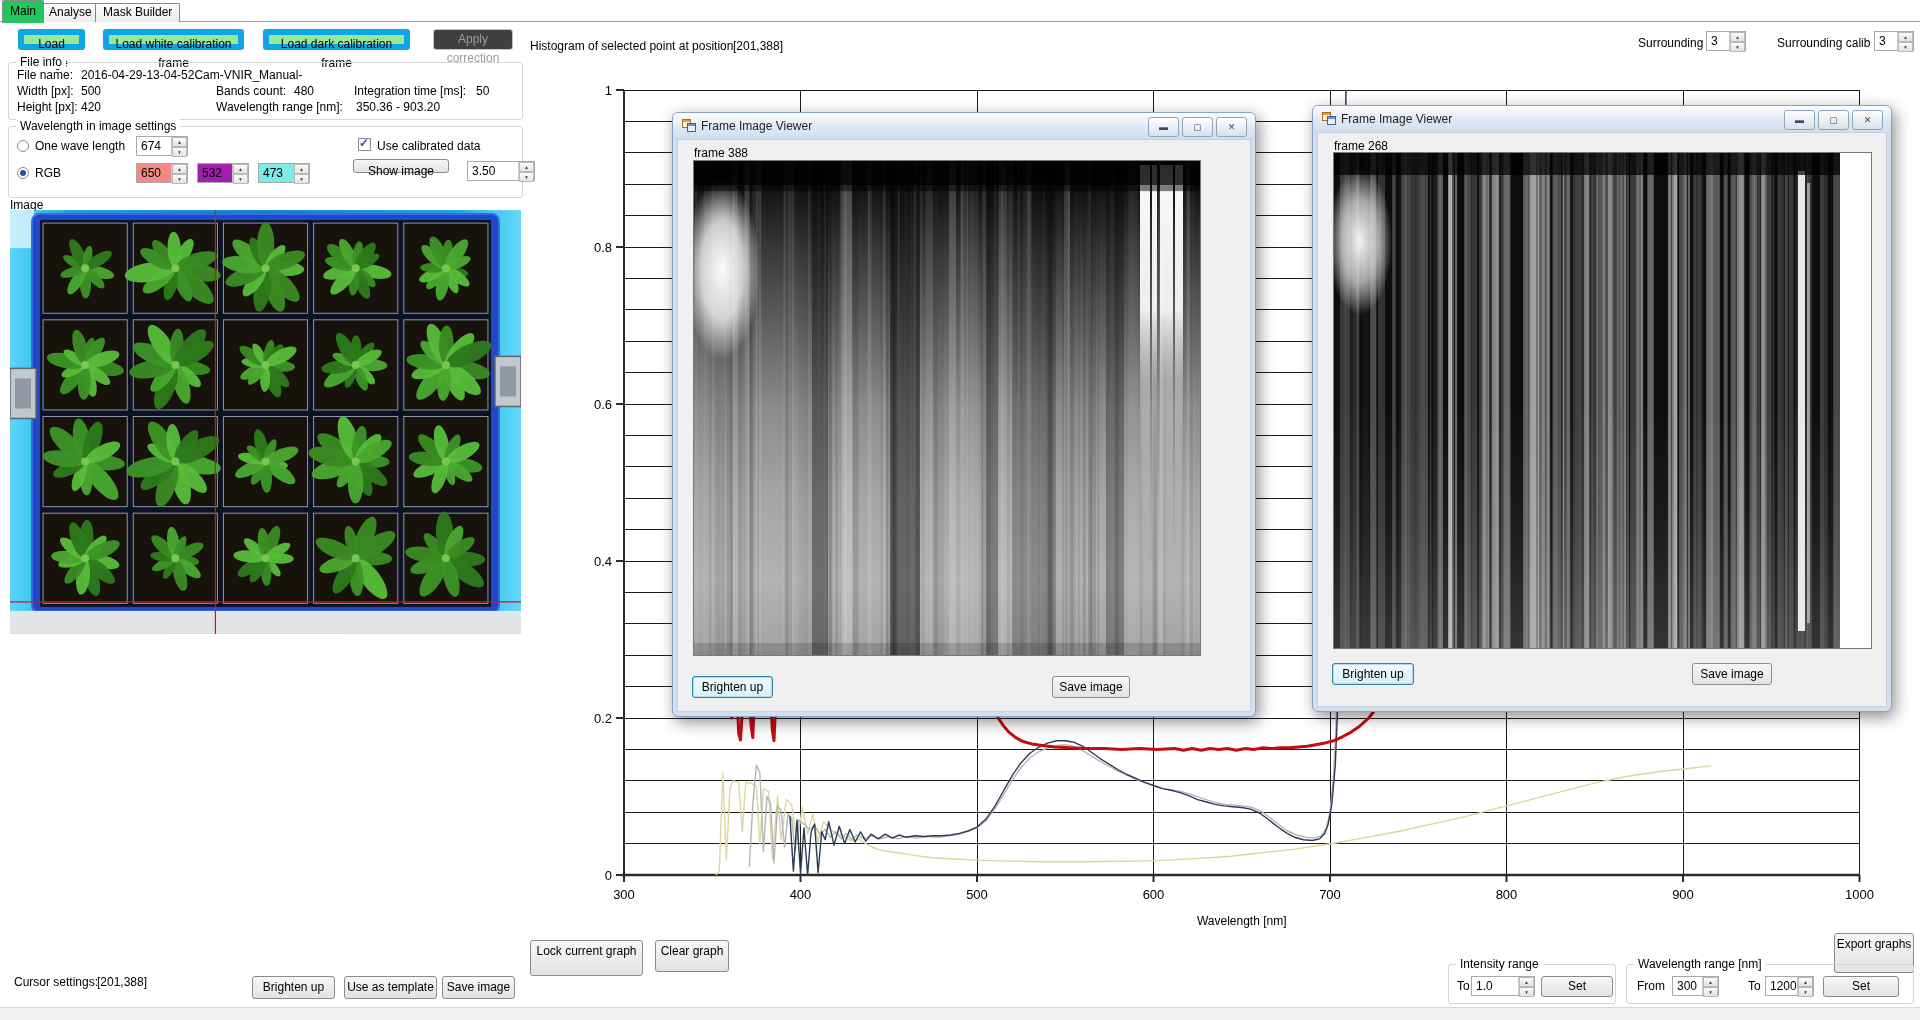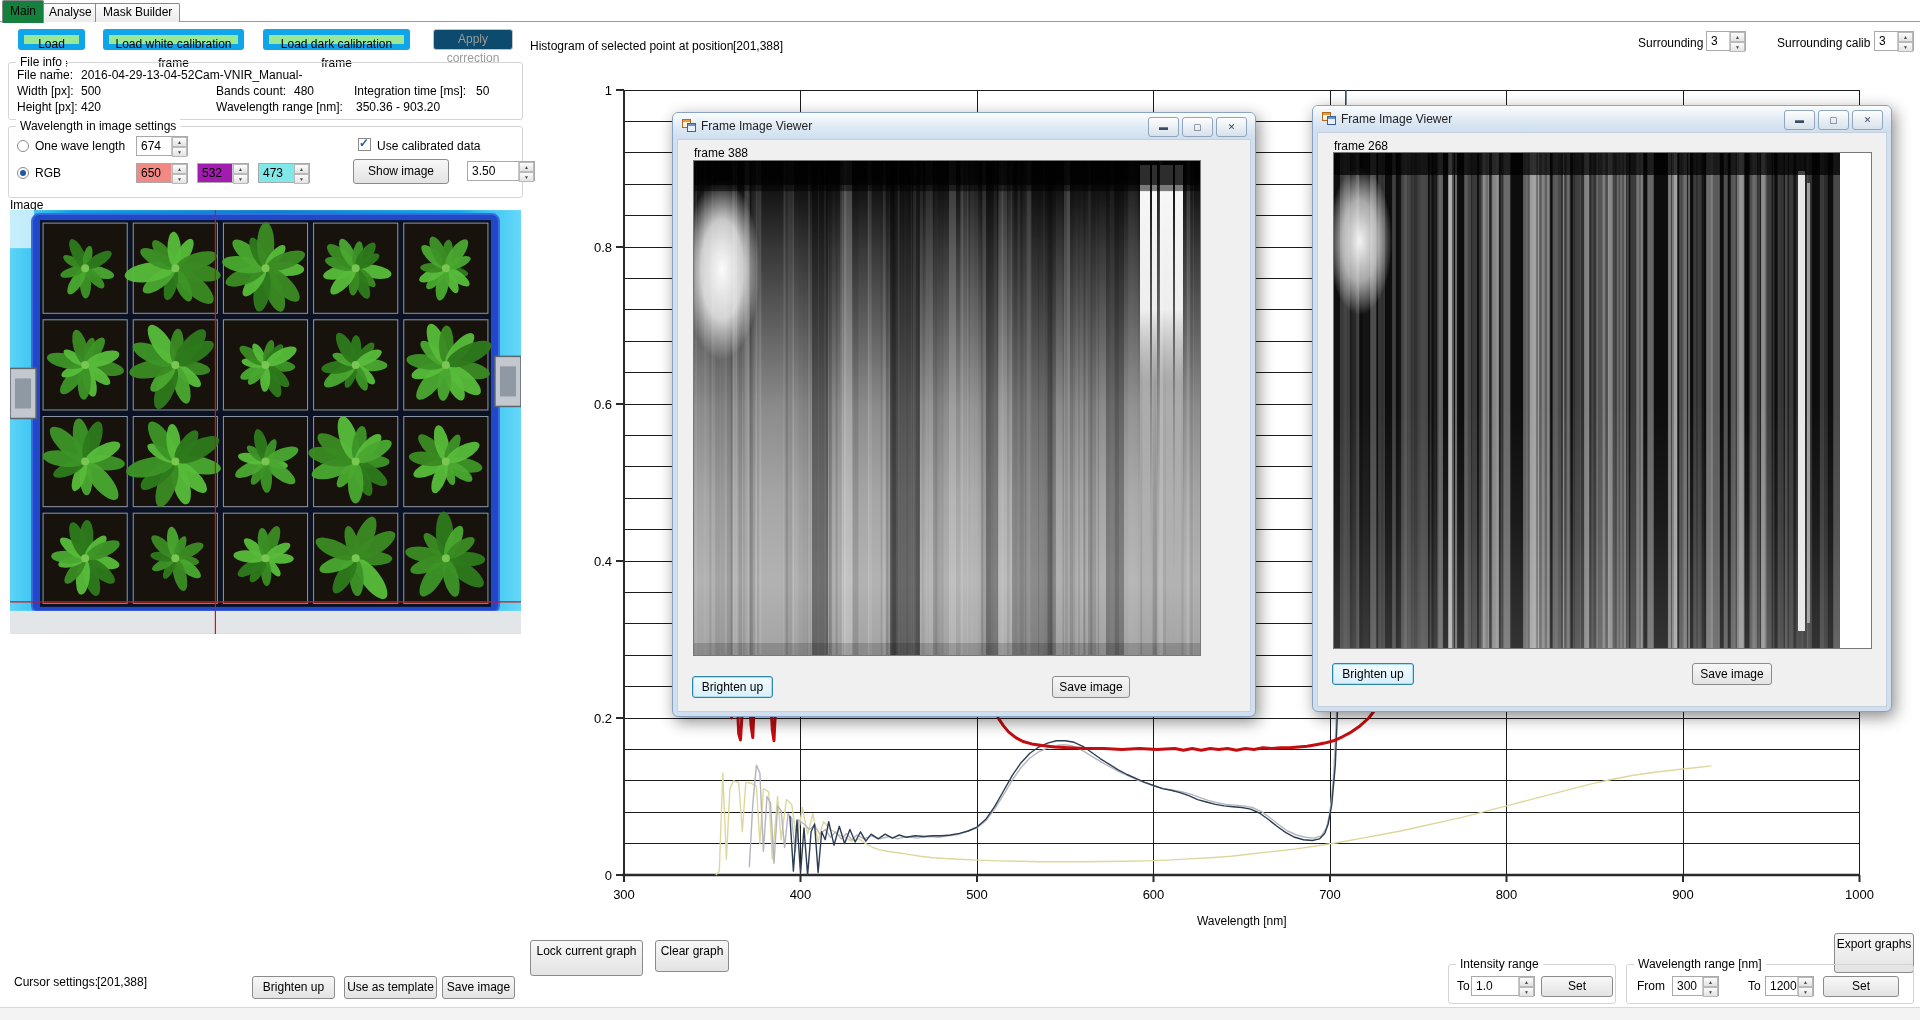--- a/index.html
+++ b/index.html
@@ -4,28 +4,28 @@
 <style>
   html,body{margin:0;padding:0}
   body{width:1920px;height:1020px;position:relative;background:#fff;overflow:hidden;
        font-family:"Liberation Sans",sans-serif;font-size:12px;color:#000}
 
   
   #tabstrip{position:absolute;left:0;top:0;width:1920px;height:22px;background:#fff}
   #tabline{position:absolute;left:0;top:21px;width:1920px;height:0;border-top:1px solid #9a9a9a}
   .tab{position:absolute;top:3px;height:18px;line-height:17px;padding:0 7px;background:linear-gradient(#fdfdfd,#ebebeb);
        border:1px solid #898989;border-bottom:none;border-radius:2px 2px 0 0;z-index:1}
-  .tab.active{top:0;height:22px;line-height:20px;background:#15803d;z-index:3}
+  .tab.active{top:0;height:22px;line-height:20px;background:#22c55e;z-index:3}
   #tab-main{left:2px}#tab-analyse{left:41px}#tab-mask{left:95px}
 
   
   .btn{position:absolute;height:21px;line-height:19px;text-align:center;background:linear-gradient(#f7f7f7,#e3e3e3);
        border:1px solid #8b8b8b;border-radius:3px;box-sizing:border-box;cursor:default}
   .btn-green{background:#98e898;border:6px solid #0ea5e9}
-  .btn-disabled{background:#0c4a6e;border:1px solid #c3c3c3;color:#9b9b9b}
+  .btn-disabled{background:#404040;border:1px solid #c3c3c3;color:#9b9b9b}
   .btn-focus{border:1px solid #2f86a8;box-shadow:inset 0 0 0 1px #a8dcef;background:linear-gradient(#f2fbfe,#d9effa)}
   #btn-load-image{left:18px;top:29px;width:67px}
   #btn-load-white{left:103px;top:29px;width:141px}
   #btn-load-dark{left:263px;top:29px;width:147px}
   #btn-apply{left:433px;top:29px;width:80px}
   #hist-label{position:absolute;left:530px;top:39px}
   #hist-value{position:absolute;left:733px;top:39px}
   #surrounding-label{position:absolute;left:1638px;top:36px}
   #surrounding-calib-label{position:absolute;left:1777px;top:36px}
 
@@ -182,21 +182,21 @@
         <span>▼</span>
       </span>
   </div>
   <div class="spin cyan" style="left:249px;top:36px;width:52px">
     <span class="v">473</span>
     <span class="sb">
         <span>▲</span>
         <span>▼</span>
       </span>
   </div>
-  <div class="btn" style="left:344px;top:32px;width:96px;height:25px;line-height:23px">Show image</div>
+  <div class="btn" style="left:344px;top:32px;width:96px;height:14px;line-height:23px">Show image</div>
   <div class="spin" style="left:458px;top:34px;width:68px">
     <span class="v">3.50</span>
     <span class="sb">
         <span>▲</span>
         <span>▼</span>
       </span>
   </div>
 </div>
 
 <span id="image-label">Image</span>

